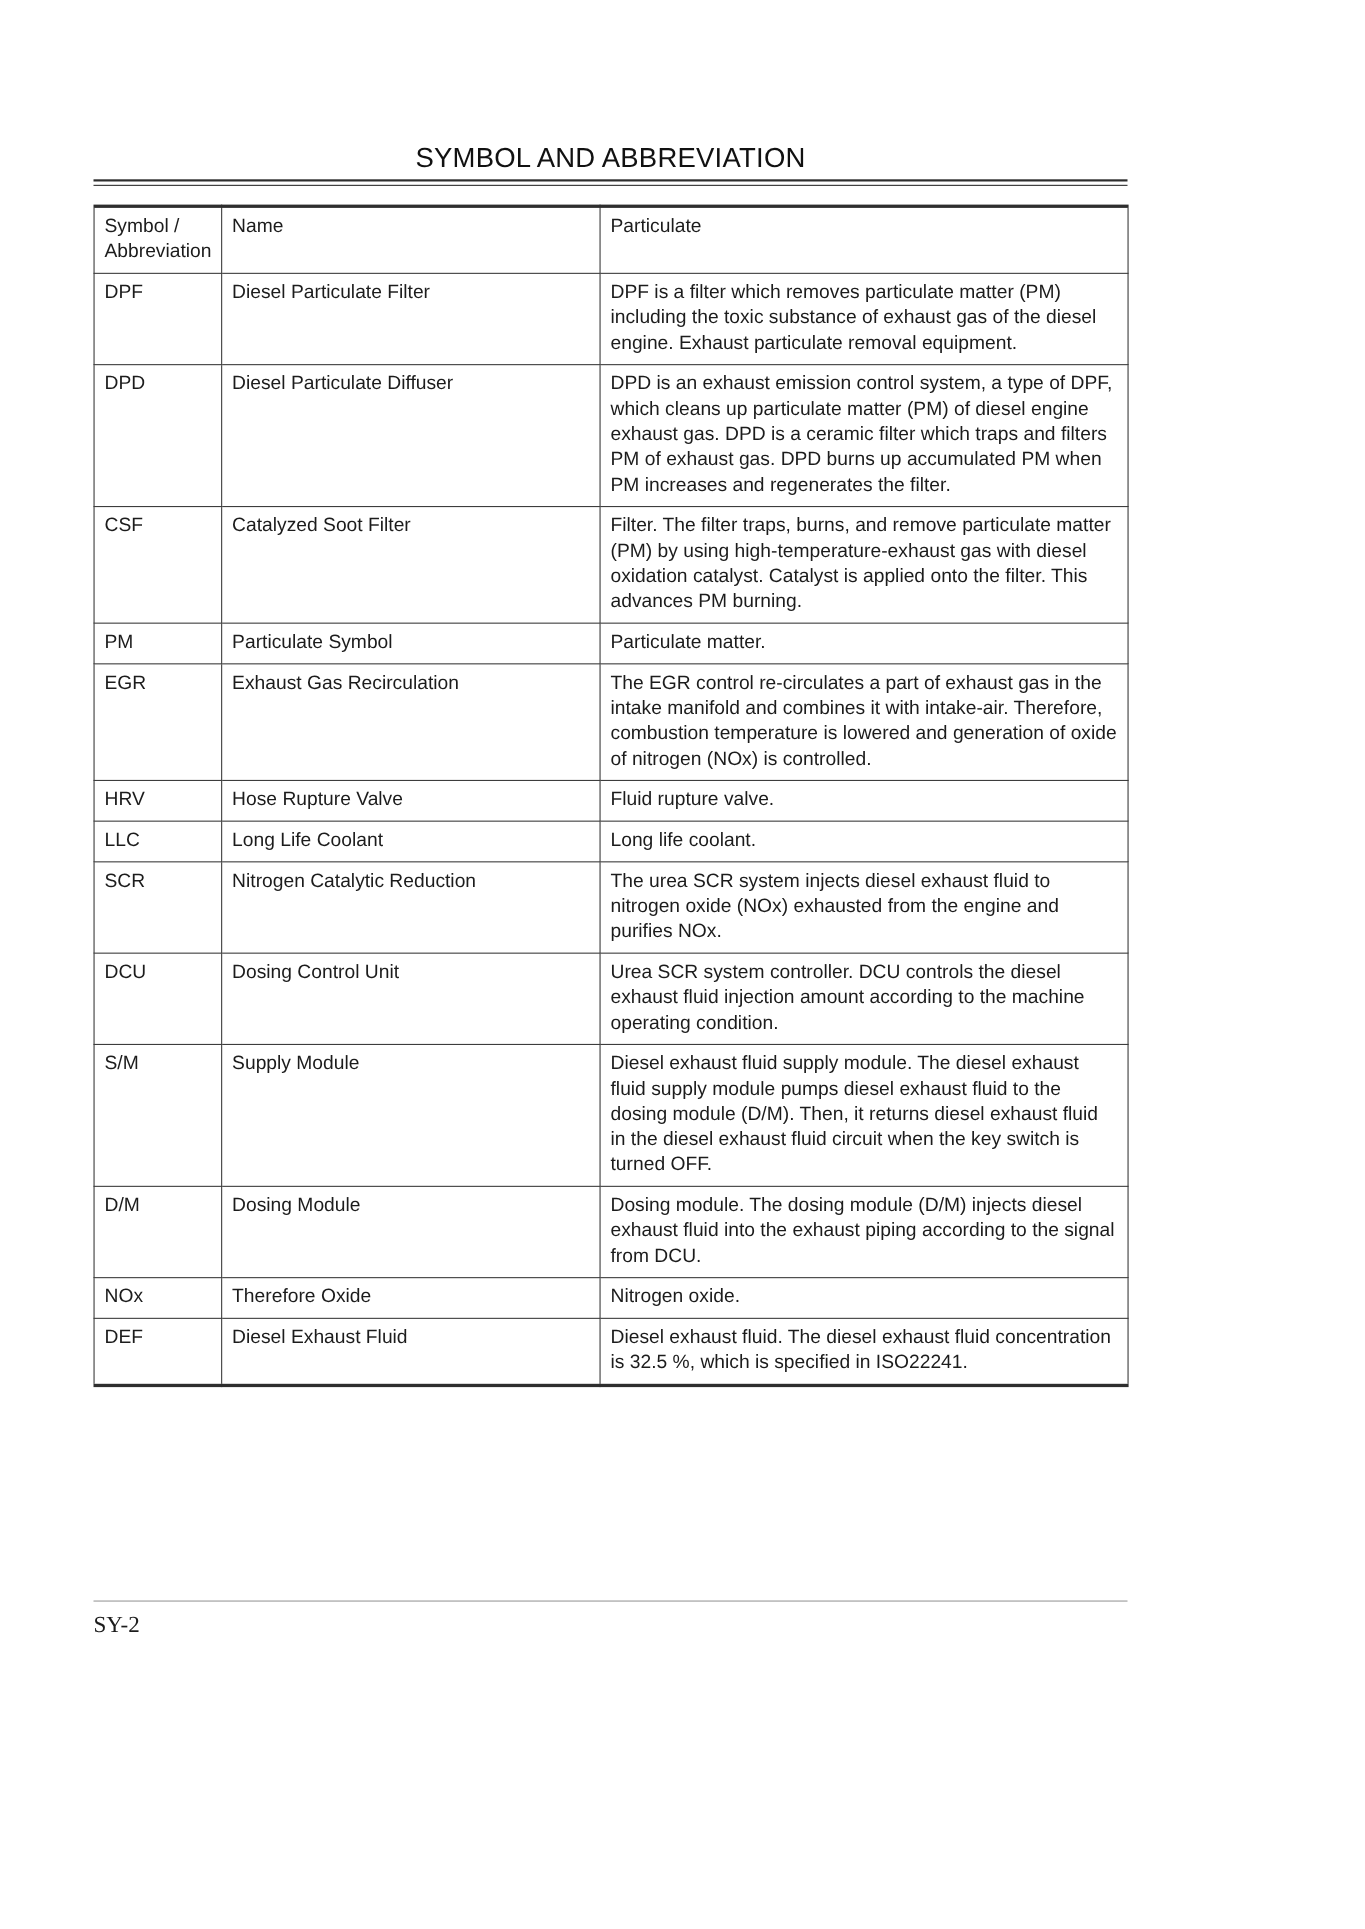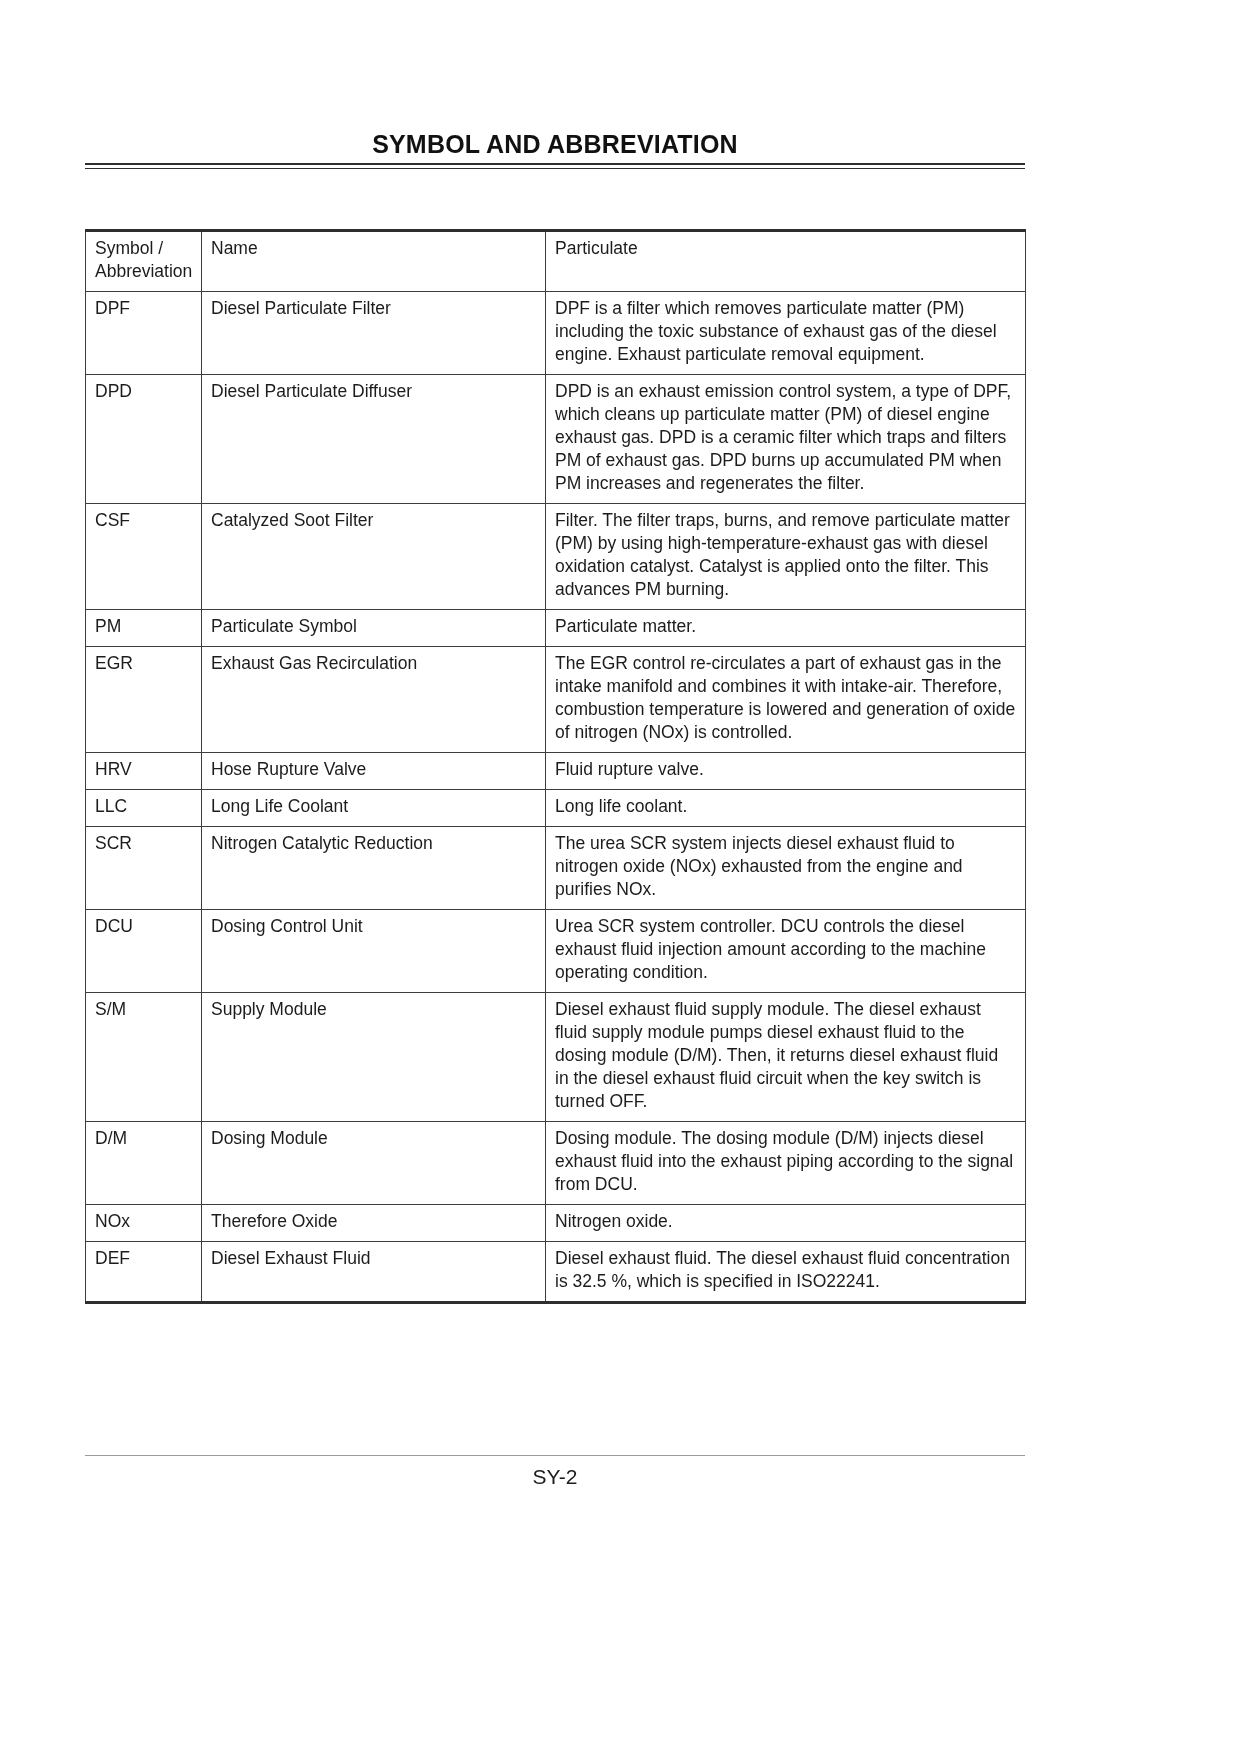--- a/index.html
+++ b/index.html
@@ -19,21 +19,21 @@
     background: #ffffff;
     overflow: hidden;
   }
   .doc-title {
     position: absolute;
     top: 130px;
     left: 85px;
     width: 940px;
     text-align: center;
     font-size: 25px;
-    font-weight: bold;
+    font-weight: normal;
     letter-spacing: 0.2px;
     color: #111;
   }
   .title-rule {
     position: absolute;
     top: 163px;
     left: 85px;
     width: 940px;
     height: 6px;
     border-top: 2px solid #2e2e2e;
@@ -41,21 +41,20 @@
   }
   .abbr-table {
     position: absolute;
     top: 186px;
     left: 85px;
     width: 940px;
     border-collapse: collapse;
     border-top: 3px solid #2e2e2e;
     border-bottom: 3px solid #2e2e2e;
     table-layout: fixed;
-    margin-top: 43px;
   }
   .abbr-table th,
   .abbr-table td {
     border: 1px solid #3d3d3d;
     vertical-align: top;
     text-align: left;
     font-size: 17.5px;
     font-weight: normal;
     line-height: 23px;
     padding: 5px 9px 8px 9px;
@@ -72,23 +71,24 @@
     top: 1455px;
     left: 85px;
     width: 940px;
     border-top: 1px solid #9a9a9a;
   }
   .page-number {
     position: absolute;
     top: 1465px;
     left: 85px;
     width: 940px;
-    text-align: center;
+    text-align: left;
     font-size: 21px;
     color: #1c1c1c;
+    font-family: Liberation Serif, serif;
   }
 </style>
 </head>
 <body>
 
 <div class="page">
 
   <div class="doc-title">SYMBOL AND ABBREVIATION</div>
 
   <div class="title-rule"></div>

